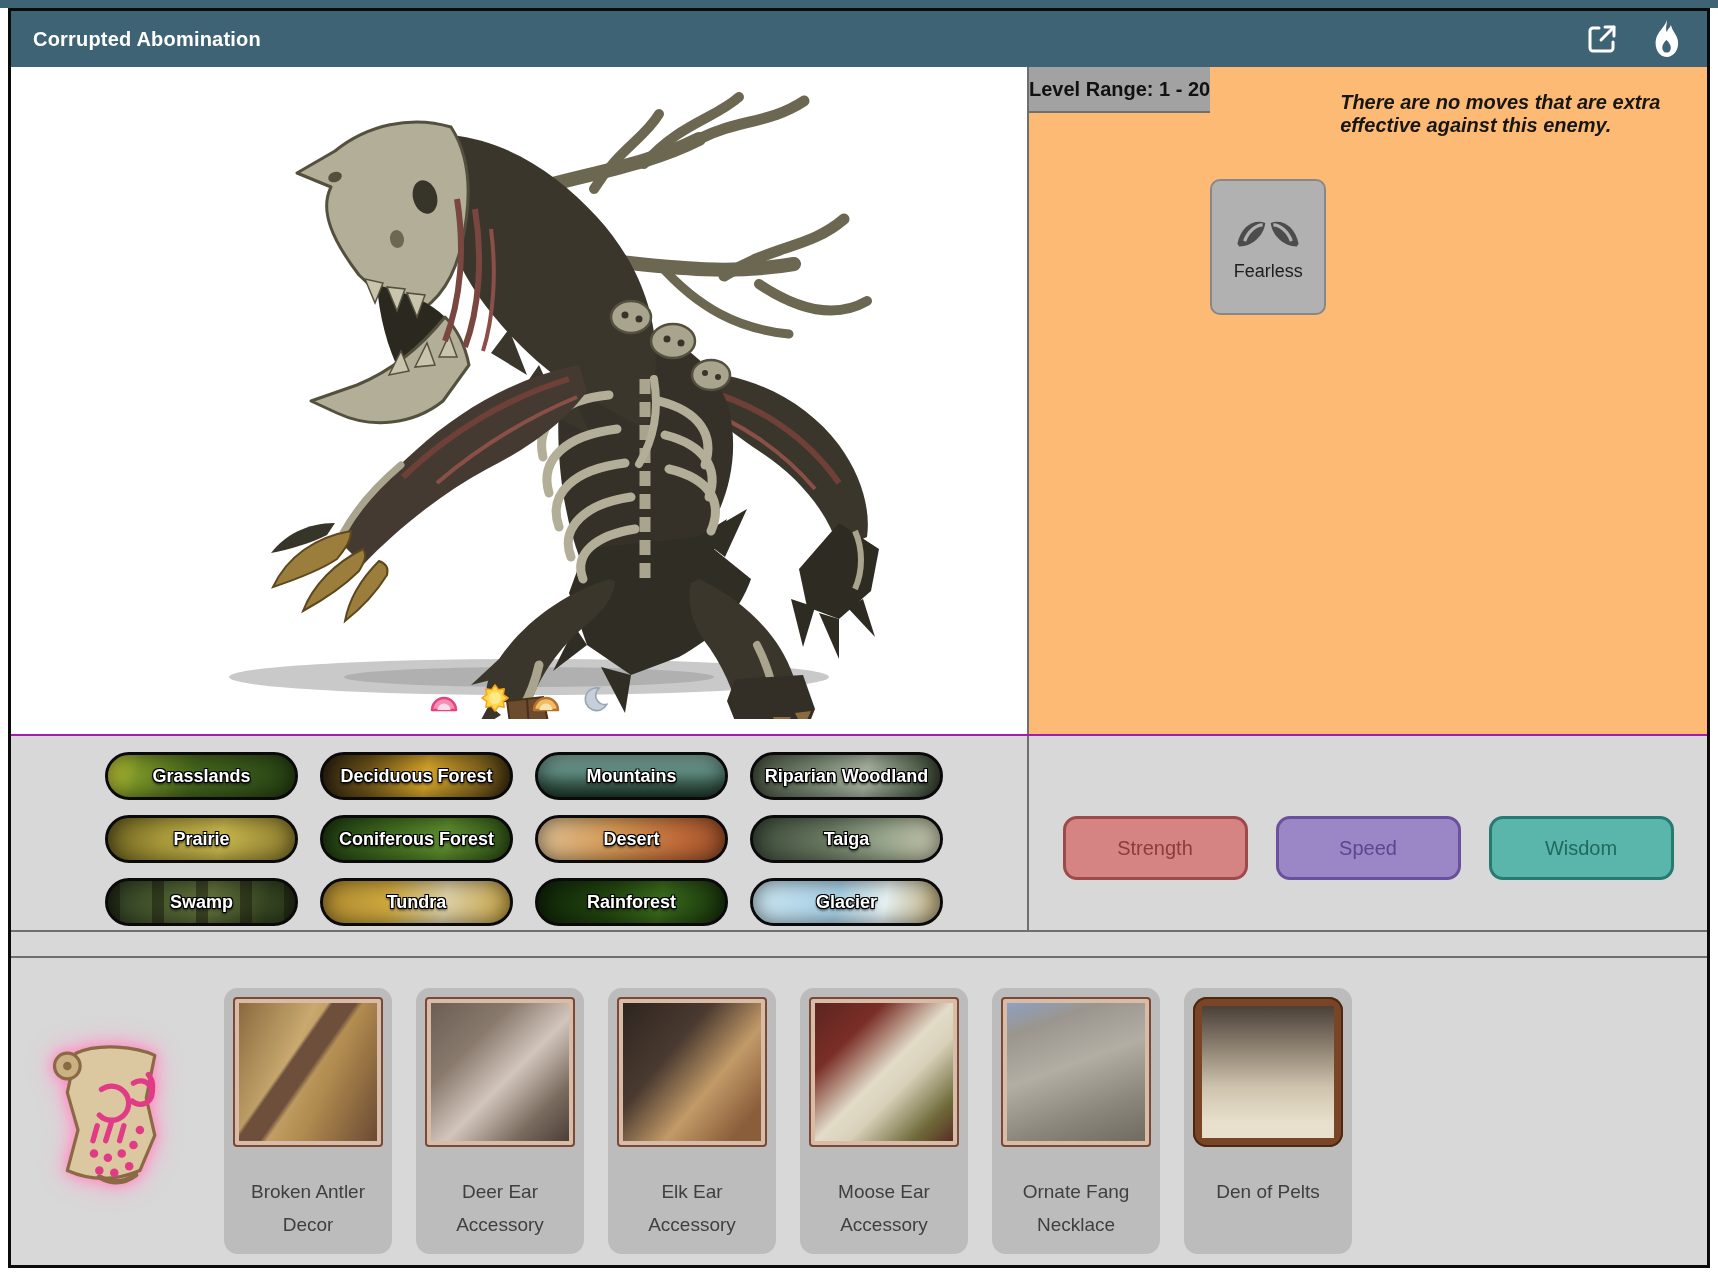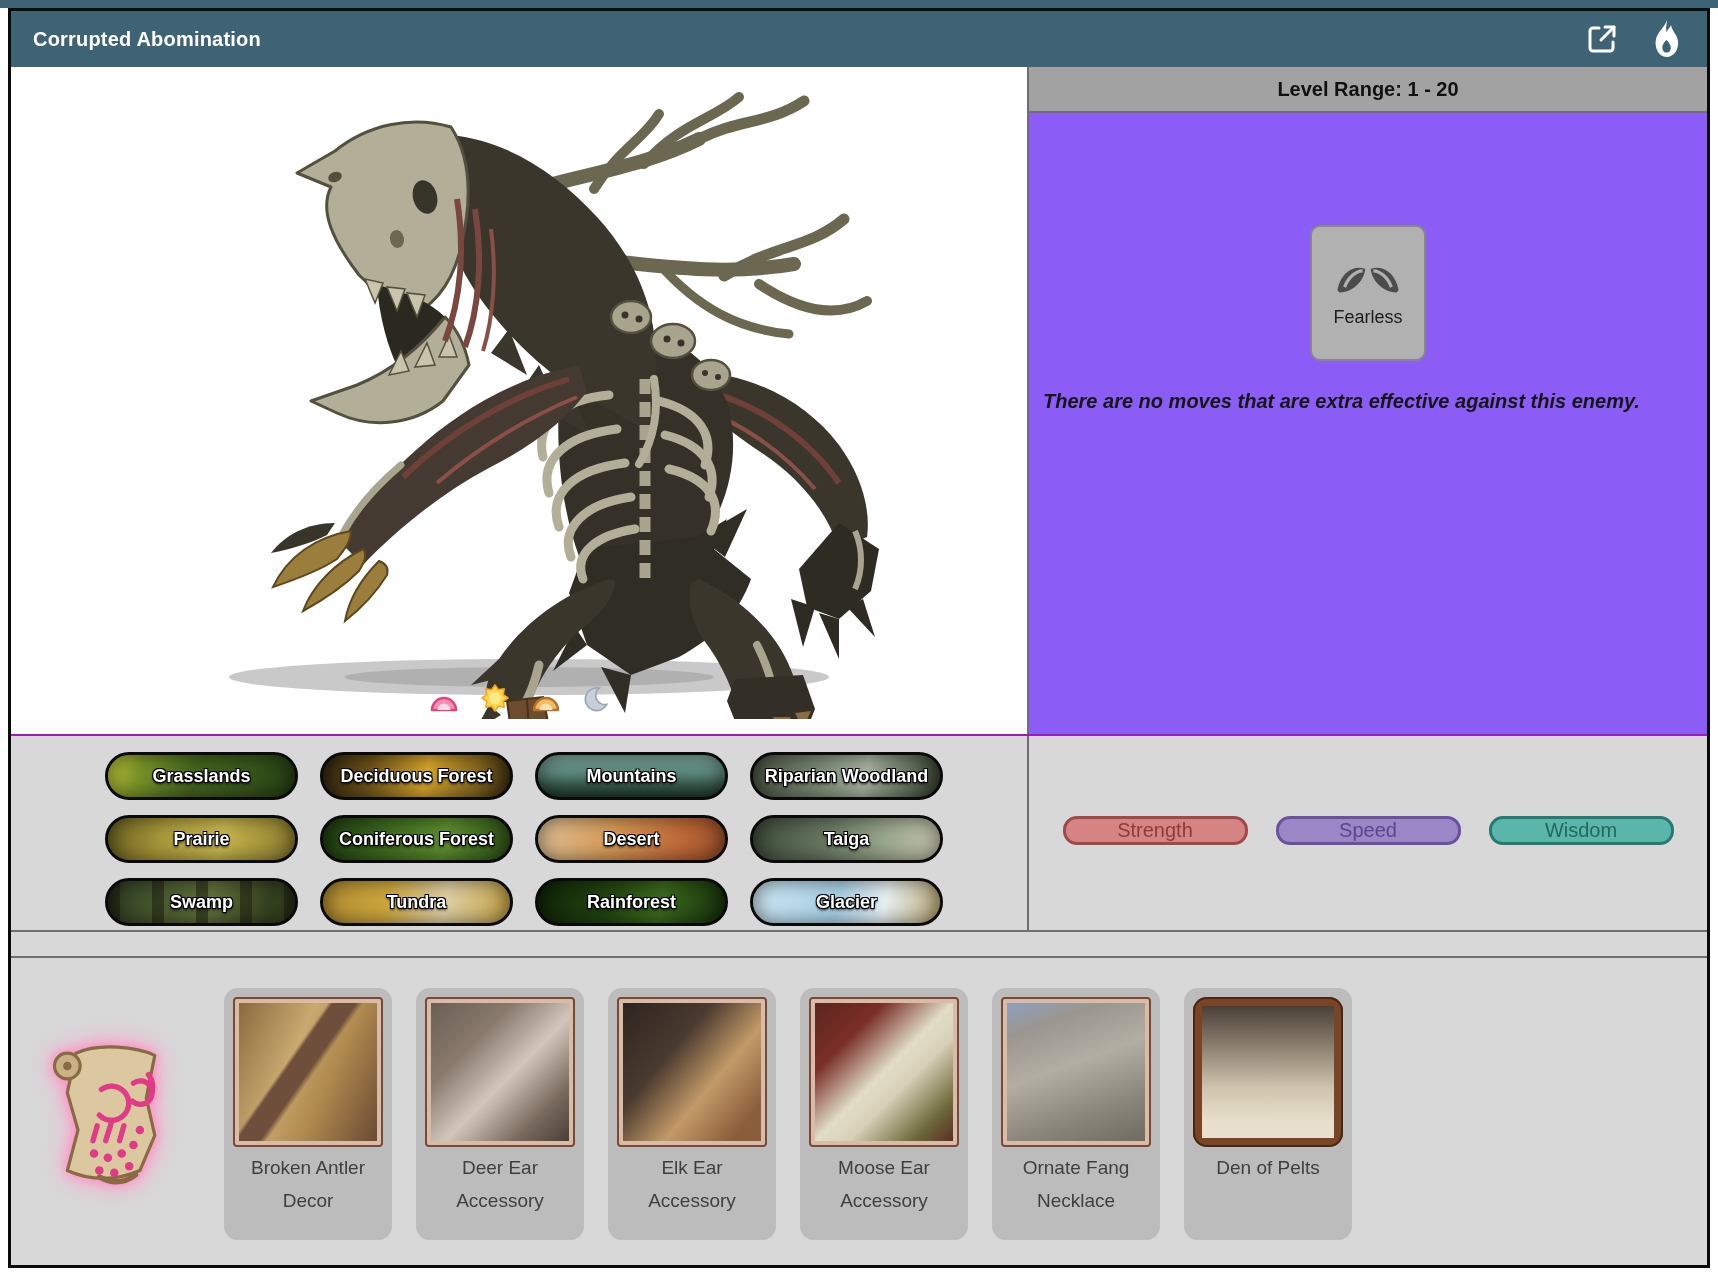--- a/index.html
+++ b/index.html
@@ -11,21 +11,21 @@
   .titlebar { height:56px; background:#3e6374; display:flex; align-items:center; padding:0 22px; }
   .titlebar .title { color:#ffffff; font-size:20px; font-weight:700; letter-spacing:.2px; }
   .titlebar .spacer { flex:1; }
   .tb-icon { width:38px; height:38px; display:flex; align-items:center; justify-content:center; margin-left:26px; cursor:pointer; }
 
   
   .main { display:flex; height:667px; }
   .creature-panel { width:1018px; background:#ffffff; border-right:2px solid #6f6f6f; position:relative; }
   .creature-svg { position:absolute; left:128px; top:12px; width:760px; height:640px; }
   .time-row { position:absolute; left:0; right:0; bottom:18px; display:flex; justify-content:center; align-items:flex-end; gap:22px; }
-  .info-panel { flex:1; display:flex; flex-direction:column; background:#8b5cf6; }
+  .info-panel { flex:1; display:flex; flex-direction:row; background:#fdba74; }
   .sec-head { height:46px; background:#a2a2a2; border-bottom:2px solid #6f6f6f; display:flex; align-items:center; justify-content:center; font-size:20px; font-weight:700; color:#111; }
   .sec-head.mid { border-top:2px solid #6f6f6f; }
   .ability-body { height:253px; }
   .ability-badge { margin:112px auto 0; width:116px; height:136px; background:#b1b1b1; border:2px solid #878787; border-radius:10px; display:flex; flex-direction:column; align-items:center; justify-content:center; cursor:pointer; }
   .ability-badge .lbl { font-size:18px; color:#1d1d1d; margin-top:4px; }
   .moves-body { flex:1; padding:24px 16px 0 14px; font-size:20px; font-weight:700; color:#161616;font-style:italic; }
 
   
   .row2 { display:flex; height:196px; border-top:2px solid #a21caf; }
   .biomes { width:1018px; border-right:2px solid #6f6f6f; padding:16px 0 0 94px; display:grid; grid-template-columns:repeat(4,193px); grid-auto-rows:48px; column-gap:22px; row-gap:15px; }
@@ -39,35 +39,35 @@
   .b-prairie    { background:linear-gradient(100deg,#6b611f,#a99a3a 30%,#c9b84e 60%,#8a7a2c); }
   .b-coniferous { background:linear-gradient(100deg,#1d3a10,#3f6b1f 35%,#5e8f2e 65%,#2c4f16); }
   .b-desert     { background:linear-gradient(100deg,#e0c398,#d79a55 40%,#c06a38 75%,#9a4e28);align-items:center; }
   .b-taiga      { background:linear-gradient(100deg,#3c4a3a,#6a7a62 40%,#9aa88e 70%,#c8c8ae); }
   .b-swamp      { background:repeating-linear-gradient(90deg, rgba(24,26,12,.5) 0 12px, rgba(0,0,0,0) 12px 44px), linear-gradient(100deg,#2c3a20,#4a5c30 30%,#60703a 55%,#33421f 85%); }
   .b-tundra     { background:linear-gradient(100deg,#b08a30,#cfa93e 35%,#e0d2a8 65%,#c2a040); }
   .b-rainforest { background:linear-gradient(100deg,#0f2408,#24480f 40%,#3a6b1c 65%,#16300a); }
   .b-glacier    { background:linear-gradient(100deg,#cde8f2,#a9d2e8 45%,#e8f2f4 70%,#c2b488 95%); }
 
   .stats { flex:1; display:flex; justify-content:center; align-items:flex-start; padding-top:80px; gap:28px; }
-  .stat { width:185px; height:29px; border-radius:14px; border:3px solid; display:flex; align-items:center; justify-content:center; font-size:20px; cursor:pointer; }
+  .stat { width:185px; height:64px; border-radius:14px; border:3px solid; display:flex; align-items:center; justify-content:center; font-size:20px; cursor:pointer; }
   .stat-strength { background:#d68384; border-color:#9e4a4a; color:#8e3b3c; }
   .stat-speed    { background:#9c87c6; border-color:#69519d; color:#5d4590; }
   .stat-wisdom   { background:#5ab5aa; border-color:#267a70; color:#20695f; }
 
   
   .strip { height:28px; border-top:2px solid #6f6f6f; border-bottom:2px solid #6f6f6f; background:#d8d8d8; }
   .drops { position:relative; height:293px; background:#d8d8d8; }
   .scroll-icon { position:absolute; left:24px; top:76px; width:150px; height:160px; }
   .cards { position:absolute; left:213px; top:30px; display:flex; gap:24px; }
   .card { width:168px; min-height:252px; background:#bcbcbc; border-radius:14px; padding:9px 8px 12px; cursor:pointer; }
   .card .pic { width:150px; height:150px; margin:0 auto; border:2px solid #7a4a36; background:#d8bca8; padding:4px; border-radius:4px; }
   .card .pic .art { width:100%; height:100%; }
   .card.pelts .pic { border:none; background:#7a4526; padding:9px; border-radius:14px; box-shadow:inset 0 0 0 2px #4a2812; }
-  .card .nm { margin-top:4px; text-align:center; font-size:19px; line-height:1.75; color:#3f3f3f; }
+  .card .nm { margin-top:28px; text-align:center; font-size:19px; line-height:1.75; color:#3f3f3f; }
   .i-antler { background:linear-gradient(115deg, #8a6a3e 0%, #c9a96f 38%, #b08a4e 60%, #6b4a33 100%);
               background-image:linear-gradient(125deg, rgba(0,0,0,0) 38%, #6e4f3c 40% 50%, rgba(0,0,0,0) 53%), linear-gradient(115deg,#8a6a3e,#c9a96f 38%,#b08a4e 62%,#6b4a33); }
   .i-deer   { background:linear-gradient(135deg,#6a5e52,#8a7a6e 30%,#d2c6bc 55%,#7a6a5e 80%,#4a3f38); }
   .i-elk    { background:linear-gradient(130deg,#2e2520,#4a3a30 35%,#c29a68 62%,#8a5e3a 88%); }
   .i-moose  { background:linear-gradient(135deg,#5c2520,#7a2e26 25%,#e2dcc8 50%,#d8d0b8 62%,#6e6a3a 85%,#5a2e24); }
   .i-fang   { background:linear-gradient(160deg,#8ea0c2,#9a968e 18%,#b2aea4 45%,#8a867c 75%,#6f6b61); }
   .i-pelts  { background:linear-gradient(to bottom,#4a4038,#8a7e6e 30%,#cfc4ae 62%,#e8e0cc 88%); }
 </style>
 </head>
 <body>

